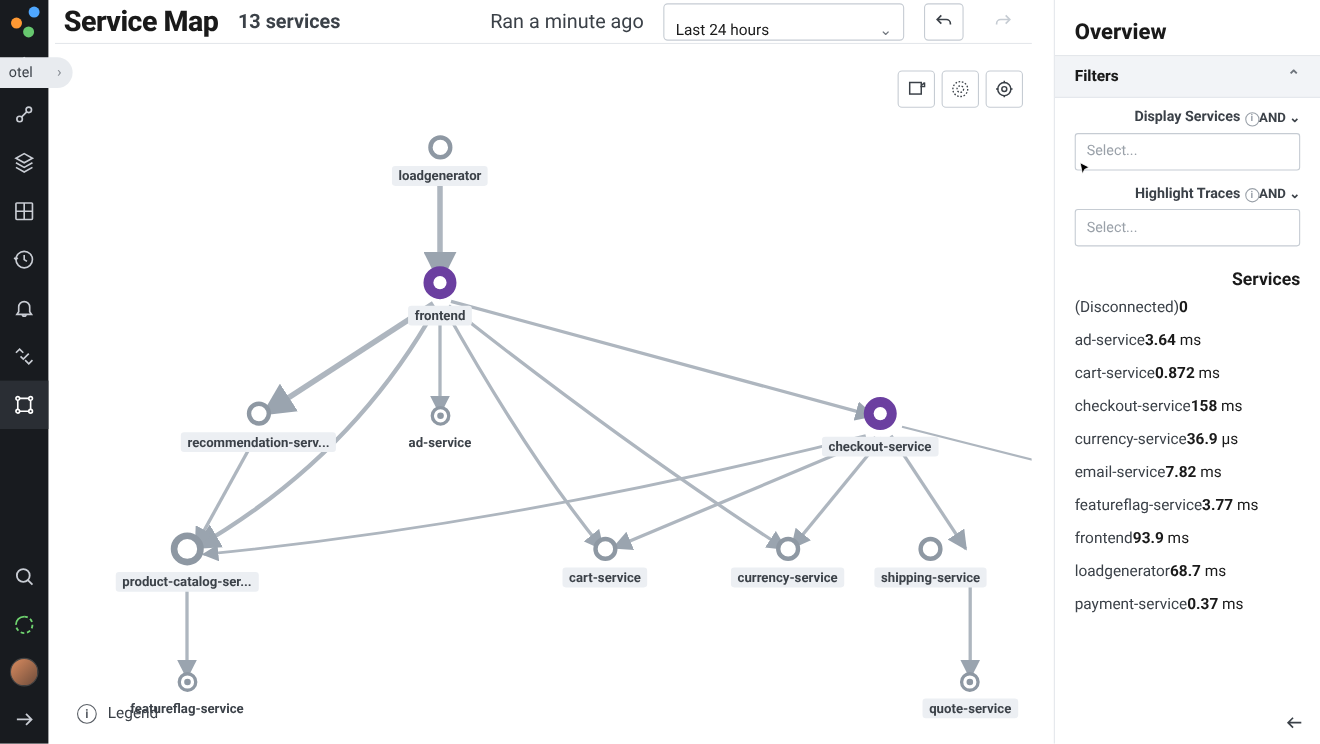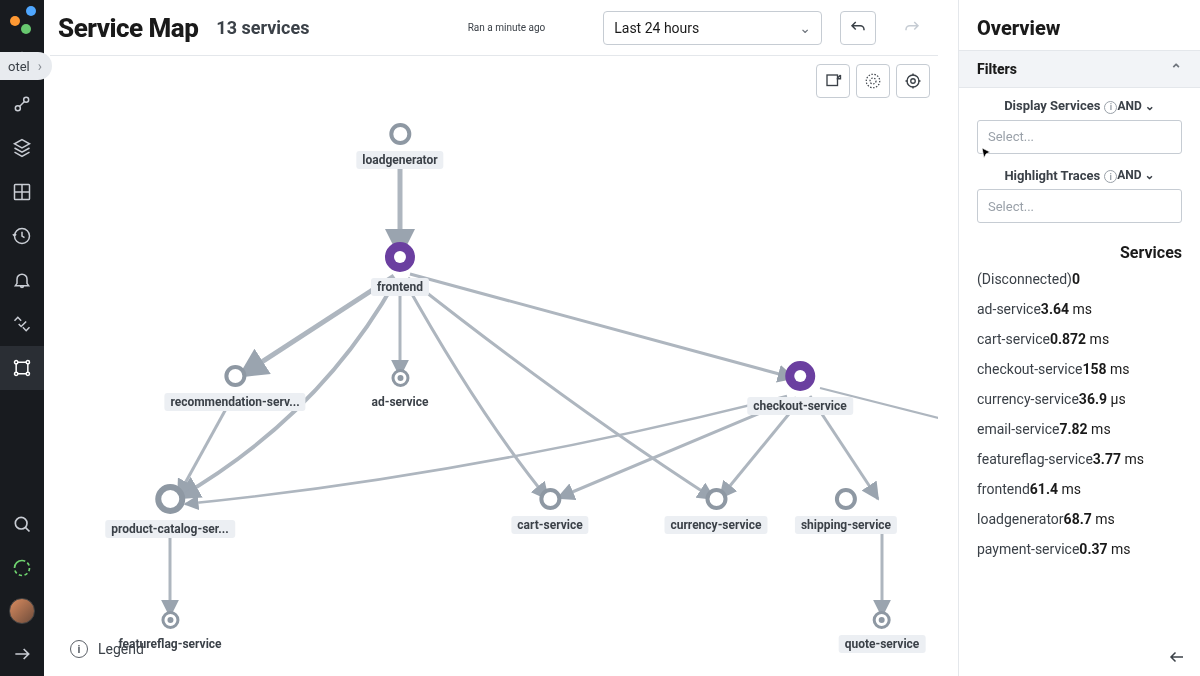--- a/index.html
+++ b/index.html
@@ -46,45 +46,44 @@
 }
 
 .env-chip {
   position: absolute;
   left: 0; top: 52px;
   background: #e8ebef;
   color: #3b4148;
   font-size: 13px;
   padding: 6px 10px 6px 8px;
   border-radius: 0 14px 14px 0;
-  display: flex; align-items: center; gap: 8px;
+  display: flex; align-items: center; gap: 22px;
   z-index: 11;
 }
 .env-chip .chev { font-size: 14px; color: #8a8f96; }
 
 .header {
   position: absolute;
   left: 50px; top: 0; right: 262px;
-  height: 56px;
+  height: 40px;
   display: flex; align-items: center;
   gap: 18px;
   padding: 12px 8px;
   border-bottom: 1px solid #e4e7eb;
 }
 .header .title { font-size: 26px; font-weight: 800; letter-spacing: -0.5px; }
 .header .count { font-size: 18px; font-weight: 700; color: #3b4148; }
 .header .stretch { flex: 1; }
-.header .ran { font-size: 10px; color: #3b4148; }
+.header .ran { font-size: 18px; color: #3b4148; }
 .header .time-picker {
-  display: flex; align-items: center;
+  display: flex; align-items: flex-end;
   border: 1px solid #c6ccd3; border-radius: 4px;
   height: 34px; padding: 0 10px; gap: 100px;
   font-size: 14px;
   cursor: pointer;
-  margin-left: 40px;
 }
 .header .time-picker .chev { color: #6e747c; }
 .header .icon-btn {
   width: 36px; height: 34px; border: 1px solid #c6ccd3; border-radius: 4px;
   display: flex; align-items: center; justify-content: center; cursor: pointer;
   color: #3b4148;
 }
 .header .icon-btn.ghost { border-color: transparent; color: #c6ccd3; }
 
 .toolbar {
@@ -148,21 +147,21 @@
 .overview .section-head {
   background: #f2f4f7;
   border-top: 1px solid #e4e7eb;
   border-bottom: 1px solid #e4e7eb;
   padding: 10px 18px;
   font-size: 14px; font-weight: 800;
   display: flex; align-items: center; justify-content: space-between;
 }
 .overview .section-head .chev { color: #6e747c; }
 .overview .filter-block { padding: 10px 18px 4px; }
-.overview .filter-label-row { display:flex; align-items:center; justify-content:center; font-size:13px; font-weight:700; color:#3b4148; margin-bottom:6px;}
+.overview .filter-label-row { display:flex; align-items:center; justify-content:flex-end; font-size:13px; font-weight:700; color:#3b4148; margin-bottom:6px;}
 .overview .filter-label-row .info-s { width:13px;height:13px;border:1.2px solid #9aa1a9;border-radius:50%;display:inline-flex;align-items:center;justify-content:center;font-size:9px;margin-left:4px;color:#9aa1a9;}
 .overview .and { font-size:12px; font-weight:700; color:#3b4148; display:flex; align-items:center; gap:3px;}
 .overview .select-box {
   border: 1px solid #c6ccd3; border-radius: 3px; height: 34px;
   display: flex; align-items: center; padding: 0 10px;
   font-size: 13px; color: #9aa1a9; cursor: pointer;
 }
 .overview .services-title { padding: 16px 18px 2px; font-size: 16px; font-weight: 700; text-align: right; }
 .overview .svc-row { display:flex; align-items:baseline; padding: 7px 18px; font-size: 14px; }
 .overview .svc-row .name { color:#3b4148; }
@@ -439,21 +438,21 @@
       <div class="svc-row">
         <span class="name">email-service</span>
         <span class="val"><b>7.82</b> ms</span>
       </div>
       <div class="svc-row">
         <span class="name">featureflag-service</span>
         <span class="val"><b>3.77</b> ms</span>
       </div>
       <div class="svc-row">
         <span class="name">frontend</span>
-        <span class="val"><b>61.4</b> ms</span>
+        <span class="val"><b>93.9</b> ms</span>
       </div>
       <div class="svc-row">
         <span class="name">loadgenerator</span>
         <span class="val"><b>68.7</b> ms</span>
       </div>
       <div class="svc-row">
         <span class="name">payment-service</span>
         <span class="val"><b>0.37</b> ms</span>
       </div>
     </div>

